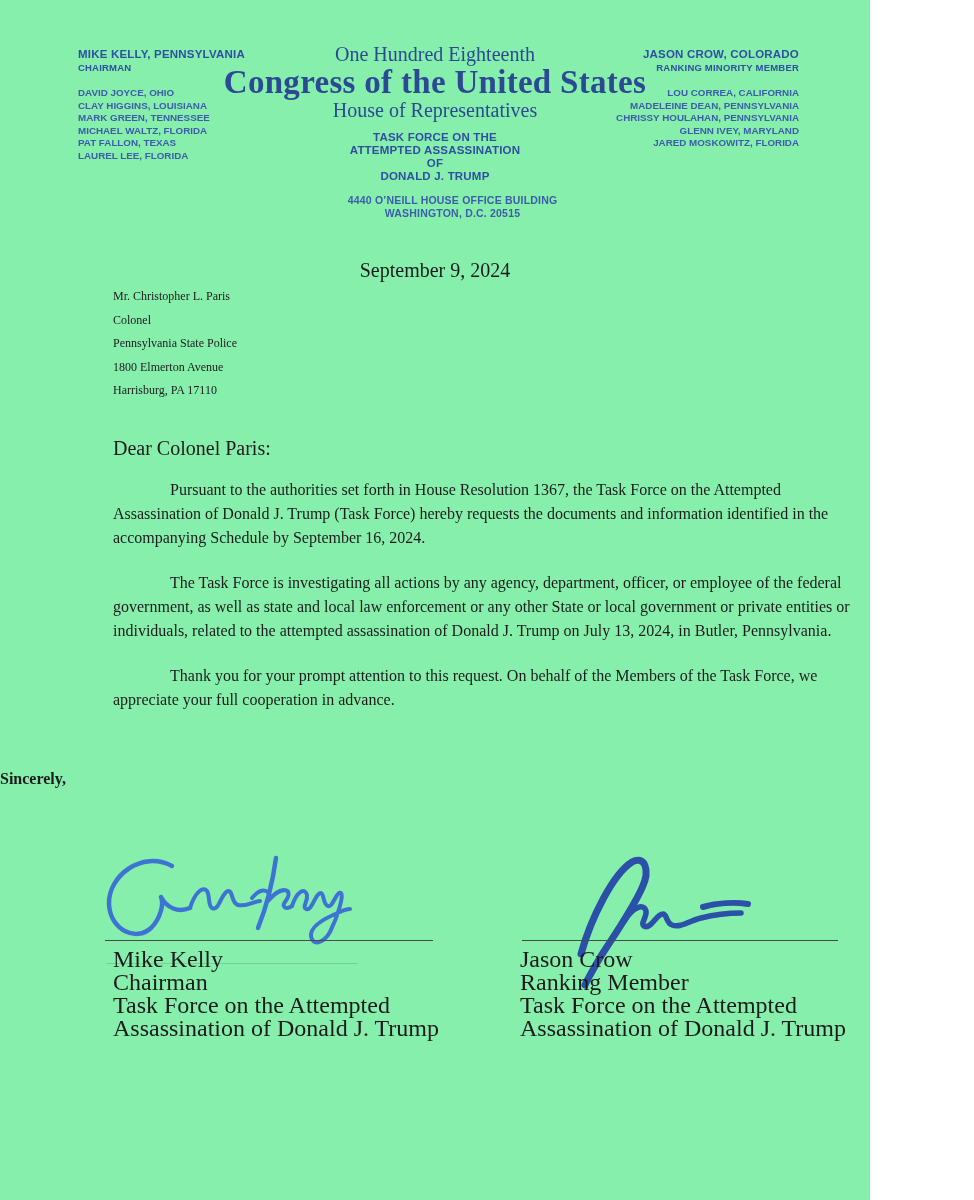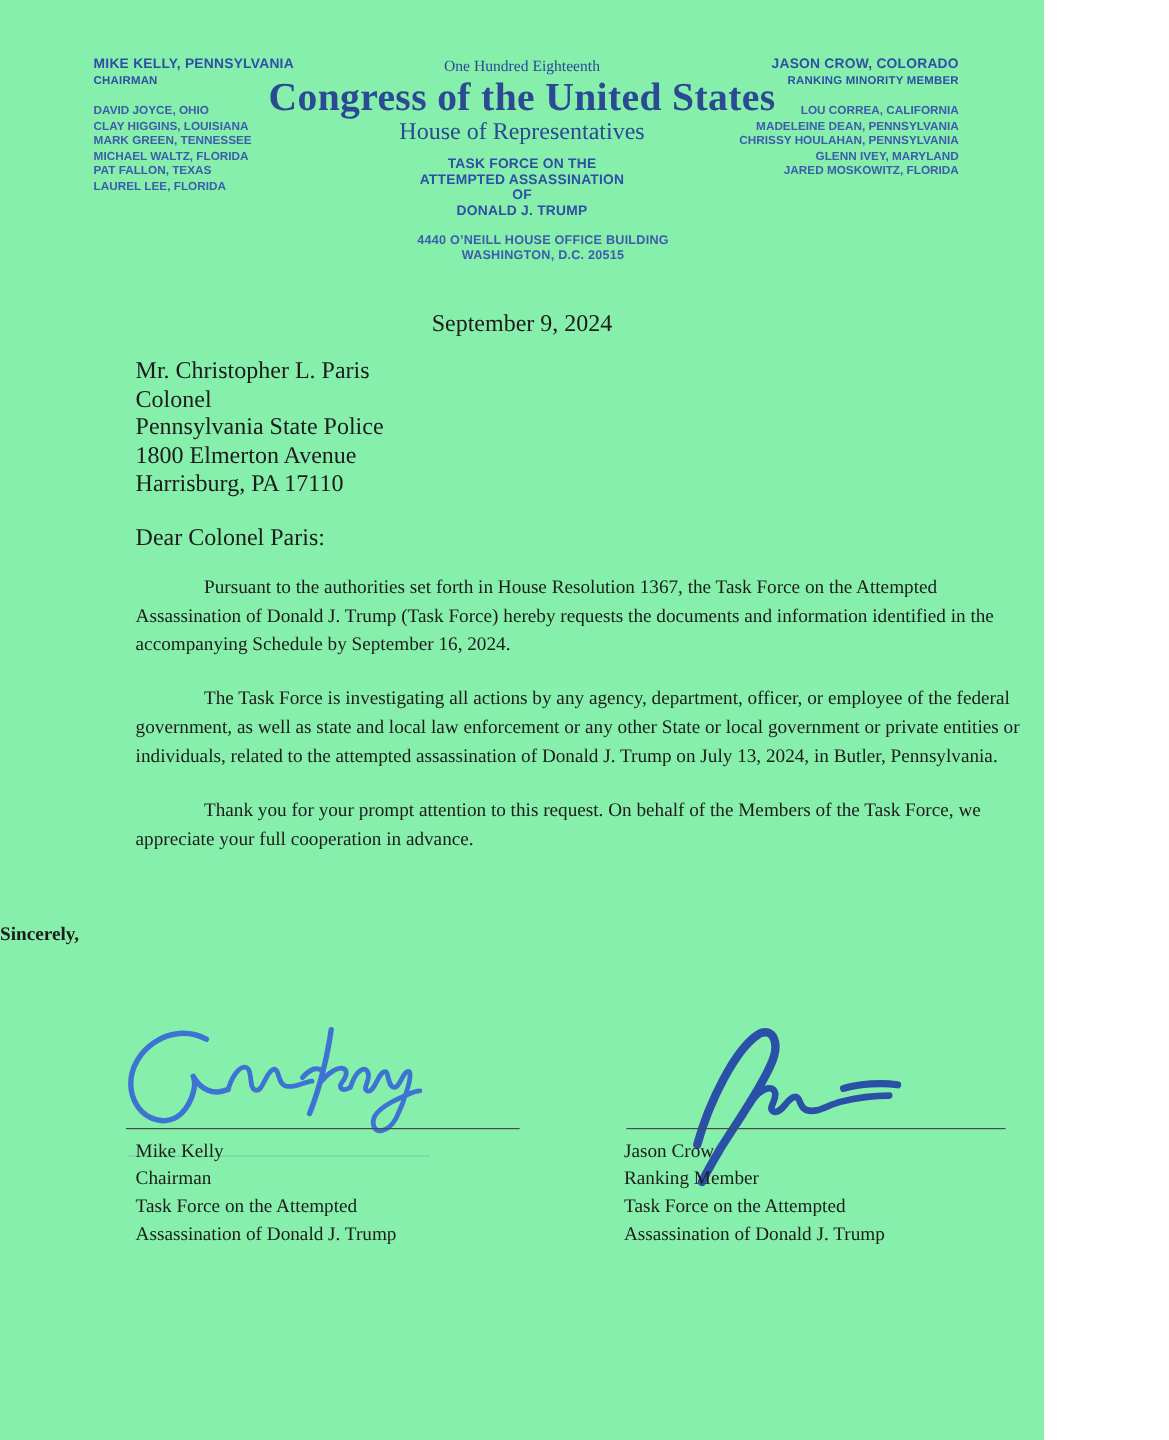--- a/index.html
+++ b/index.html
@@ -21,45 +21,45 @@
     position:absolute;right:71px;top:48px;width:260px;
     font-family:"Liberation Sans", sans-serif;
     color:#33539f;text-align:right;
   }
   .lh-name{font-size:11.5px;font-weight:bold;color:#2e4fa3;letter-spacing:.2px;}
   .lh-role{font-size:9.5px;font-weight:bold;margin-top:2px;color:#2e4fa3;letter-spacing:.2px;}
   .lh-members{margin-top:14px;font-size:9.8px;line-height:12.6px;font-weight:600;color:#3d5cab;}
   .lh-center{
     position:absolute;left:0;right:0;top:44px;text-align:center;color:#2b4a93;
   }
-  .lh-c1{font-size:13px;line-height:21px;}
+  .lh-c1{font-size:20px;line-height:21px;}
   .lh-c2{font-size:33px;line-height:34px;font-weight:600;letter-spacing:.3px;}
   .lh-c3{font-size:20px;line-height:22px;}
   .lh-task{
     position:absolute;left:0;right:0;top:131px;text-align:center;
     font-family:"Liberation Sans", sans-serif;
     font-size:11.5px;font-weight:bold;line-height:13px;color:#2e4fa3;letter-spacing:.2px;
   }
   .lh-addr{
     margin-top:11px;font-size:10.5px;font-weight:600;line-height:13px;color:#3d5cab;padding-left:35px;
   }
   
   .date{position:absolute;left:0;right:0;top:259px;text-align:center;font-size:20px;}
-  .recipient{position:absolute;left:113px;top:298px;font-size:20px;line-height:23.5px;}
+  .recipient{position:absolute;left:113px;top:285px;font-size:12px;line-height:23.5px;}
   .salutation{position:absolute;left:113px;top:437px;font-size:20px;}
   .body-text{position:absolute;left:113px;top:478px;width:748px;font-size:16px;line-height:24px;}
   .body-text p{margin:0 0 21px 0;text-indent:57px;}
   .closing{position:absolute;left:0;right:0;top:770px;text-align:left;font-size:16px;font-weight:bold;}
   
   .sig-svg{position:absolute;pointer-events:none;}
   .sig-line{position:absolute;top:940px;height:0;border-top:1.5px solid #4a4a4a;}
   .sig-line.left{left:105px;width:328px;}
   .sig-line.right{left:522px;width:316px;}
   .sig-ghostline{position:absolute;top:963px;left:106px;width:252px;border-top:1px solid rgba(0,0,0,0.12);}
-  .sig-block{position:absolute;top:948px;font-size:16px;line-height:23px;}
+  .sig-block{position:absolute;top:948px;font-size:24px;line-height:23px;}
   .sig-block.left{left:113px;}
   .sig-block.right{left:520px;}
 </style>
 </head>
 <body>
 
 <div class="page">
 
   <div class="lh-left">
     <div class="lh-name">MIKE KELLY, PENNSYLVANIA</div>

